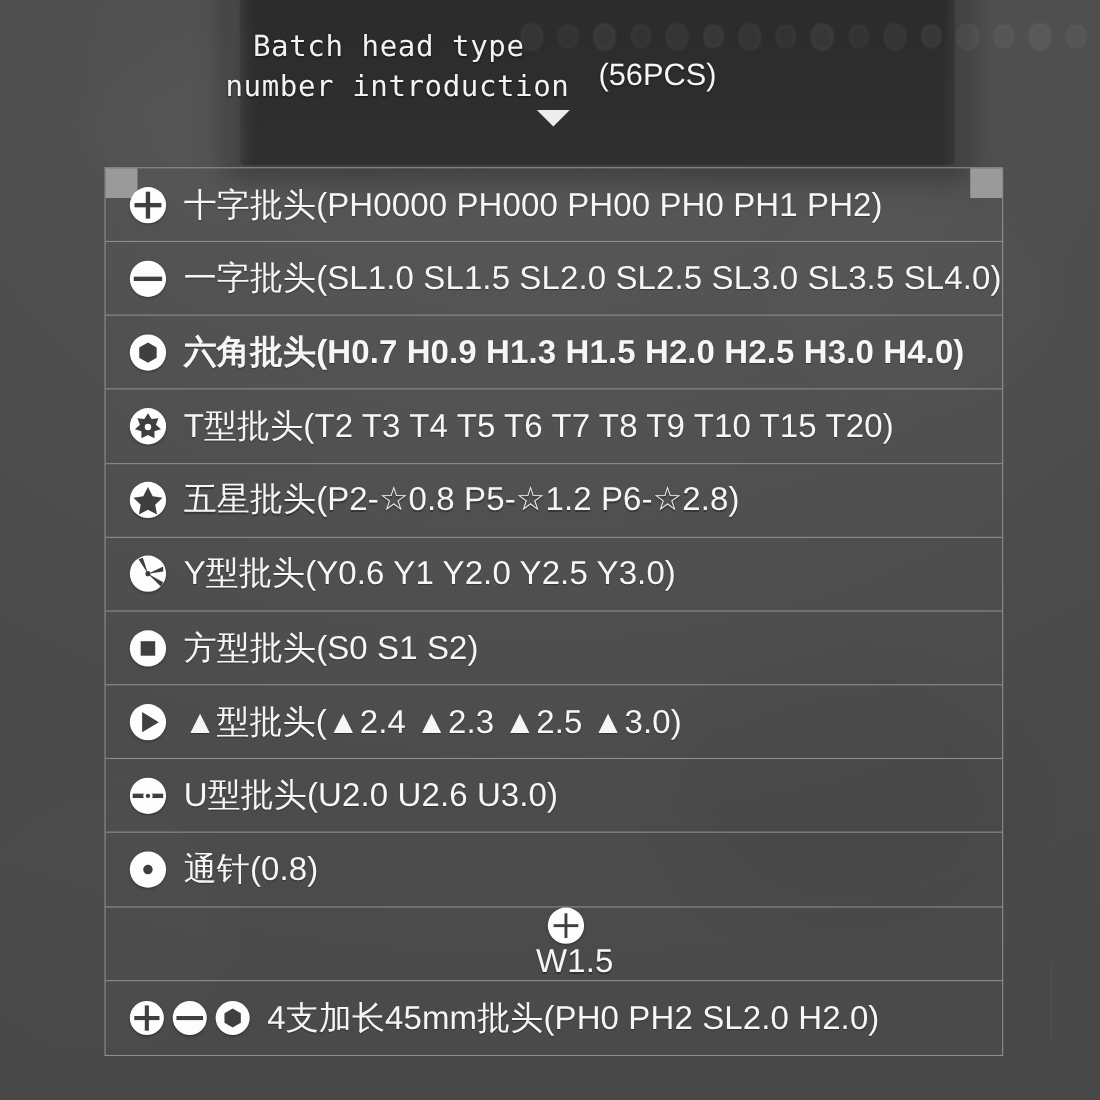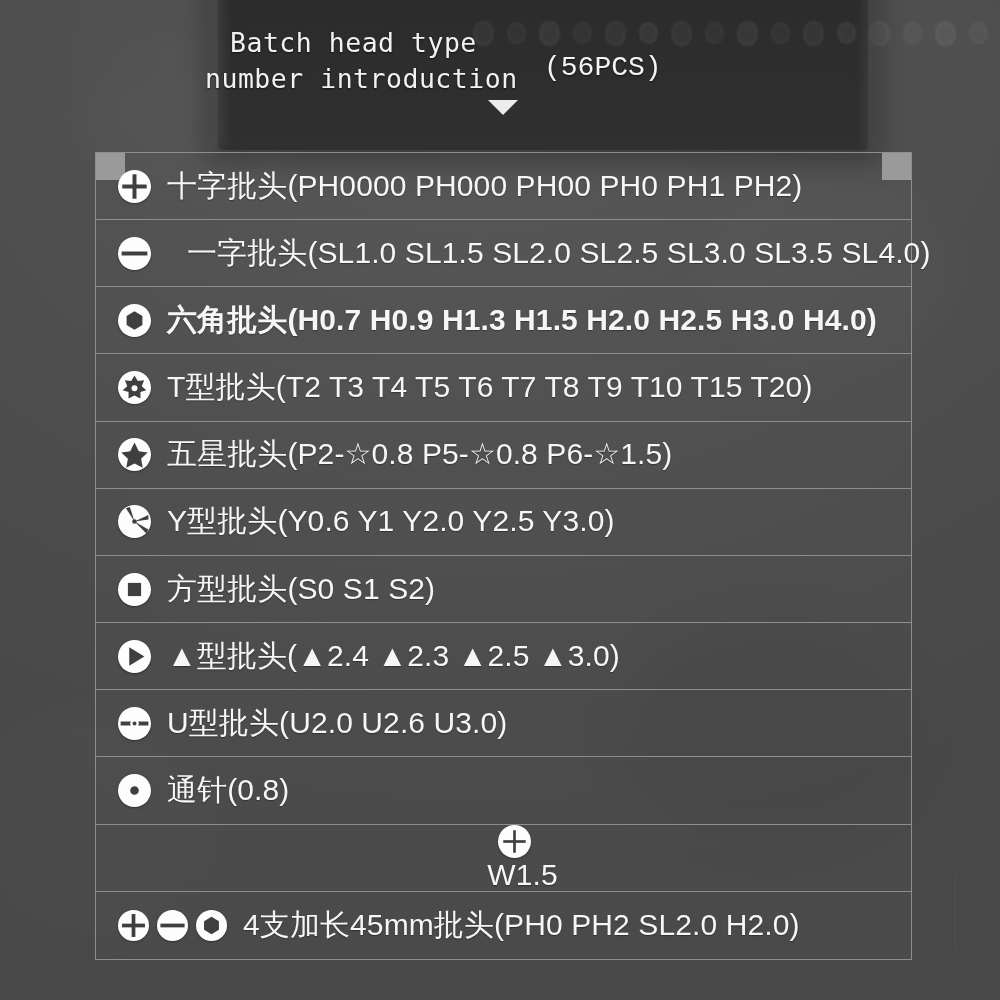--- a/index.html
+++ b/index.html
@@ -49,21 +49,21 @@
     position:absolute;color:#f2f2f2;
     font-family:"DejaVu Sans Mono","Liberation Mono",monospace;
     font-size:26.5px;letter-spacing:.5px;white-space:pre;
     text-shadow:0 1px 2px rgba(0,0,0,.6);
   }
   #ttl1{left:230px;top:27px;}
   #ttl2{left:205px;top:63px;}
   #pcs{
     position:absolute;left:544px;top:52px;color:#f5f5f5;
     font-size:28px;letter-spacing:0px;white-space:pre;
-    font-family:Liberation Mono, monospace;
+    font-family:Liberation Sans, sans-serif;
     text-shadow:0 1px 2px rgba(0,0,0,.6);
   }
   #arrow{
     position:absolute;left:488px;top:100px;width:0;height:0;
     border-left:15px solid transparent;border-right:15px solid transparent;
     border-top:15px solid #ededed;
   }
 
   
   #table{
@@ -150,21 +150,21 @@
           <div class="icons">
             <div class="ico">
               <svg viewBox="0 0 100 100" xmlns="http://www.w3.org/2000/svg">
                 <rect x="44" y="13" width="12" height="74" fill="#3f3f3f"></rect>
                 <rect x="13" y="44" width="74" height="12" fill="#3f3f3f"></rect>
               </svg>
             </div>
           </div>
           <div class="rtext">十字批头(PH0000 PH000 PH00 PH0 PH1 PH2)</div>
         </div>
-        <div class="row" style="height: 67.1667px; gap: 20px;">
+        <div class="row" style="height: 67.1667px;">
           <div class="icons">
             <div class="ico">
               <svg viewBox="0 0 100 100" xmlns="http://www.w3.org/2000/svg">
                 <rect x="11" y="44" width="78" height="12" fill="#3f3f3f"></rect>
               </svg>
             </div>
           </div>
           <div class="rtext">一字批头(SL1.0 SL1.5 SL2.0 SL2.5 SL3.0 SL3.5 SL4.0)</div>
         </div>
         <div class="row" style="height: 67.1667px; font-weight: bold;">
@@ -189,21 +189,21 @@
           <div class="rtext">T型批头(T2 T3 T4 T5 T6 T7 T8 T9 T10 T15 T20)</div>
         </div>
         <div class="row" style="height: 67.1667px;">
           <div class="icons">
             <div class="ico">
               <svg viewBox="0 0 100 100" xmlns="http://www.w3.org/2000/svg">
                 <path fill="#3f3f3f" d="M50 14 L63 40 L90 44 L70 63 L75 90 L50 77 L25 90 L30 63 L10 44 L37 40 Z"></path>
               </svg>
             </div>
           </div>
-          <div class="rtext">五星批头(P2-☆0.8  P5-☆0.8  P6-☆1.5)</div>
+          <div class="rtext">五星批头(P2-☆0.8  P5-☆1.2  P6-☆2.8)</div>
         </div>
         <div class="row" style="height: 67.1667px;">
           <div class="icons">
             <div class="ico">
               <svg viewBox="0 0 100 100" xmlns="http://www.w3.org/2000/svg">
                 <path fill="#3f3f3f" d="M50 50 L92 30 L92 44 Z"></path>
                 <path fill="#3f3f3f" d="M50 50 L92 74 L86 86 Z"></path>
                 <path fill="#3f3f3f" d="M50 50 L36 6 L24 10 Z"></path>
                 <circle cx="50" cy="50" r="7" fill="#3f3f3f"></circle>
               </svg>

